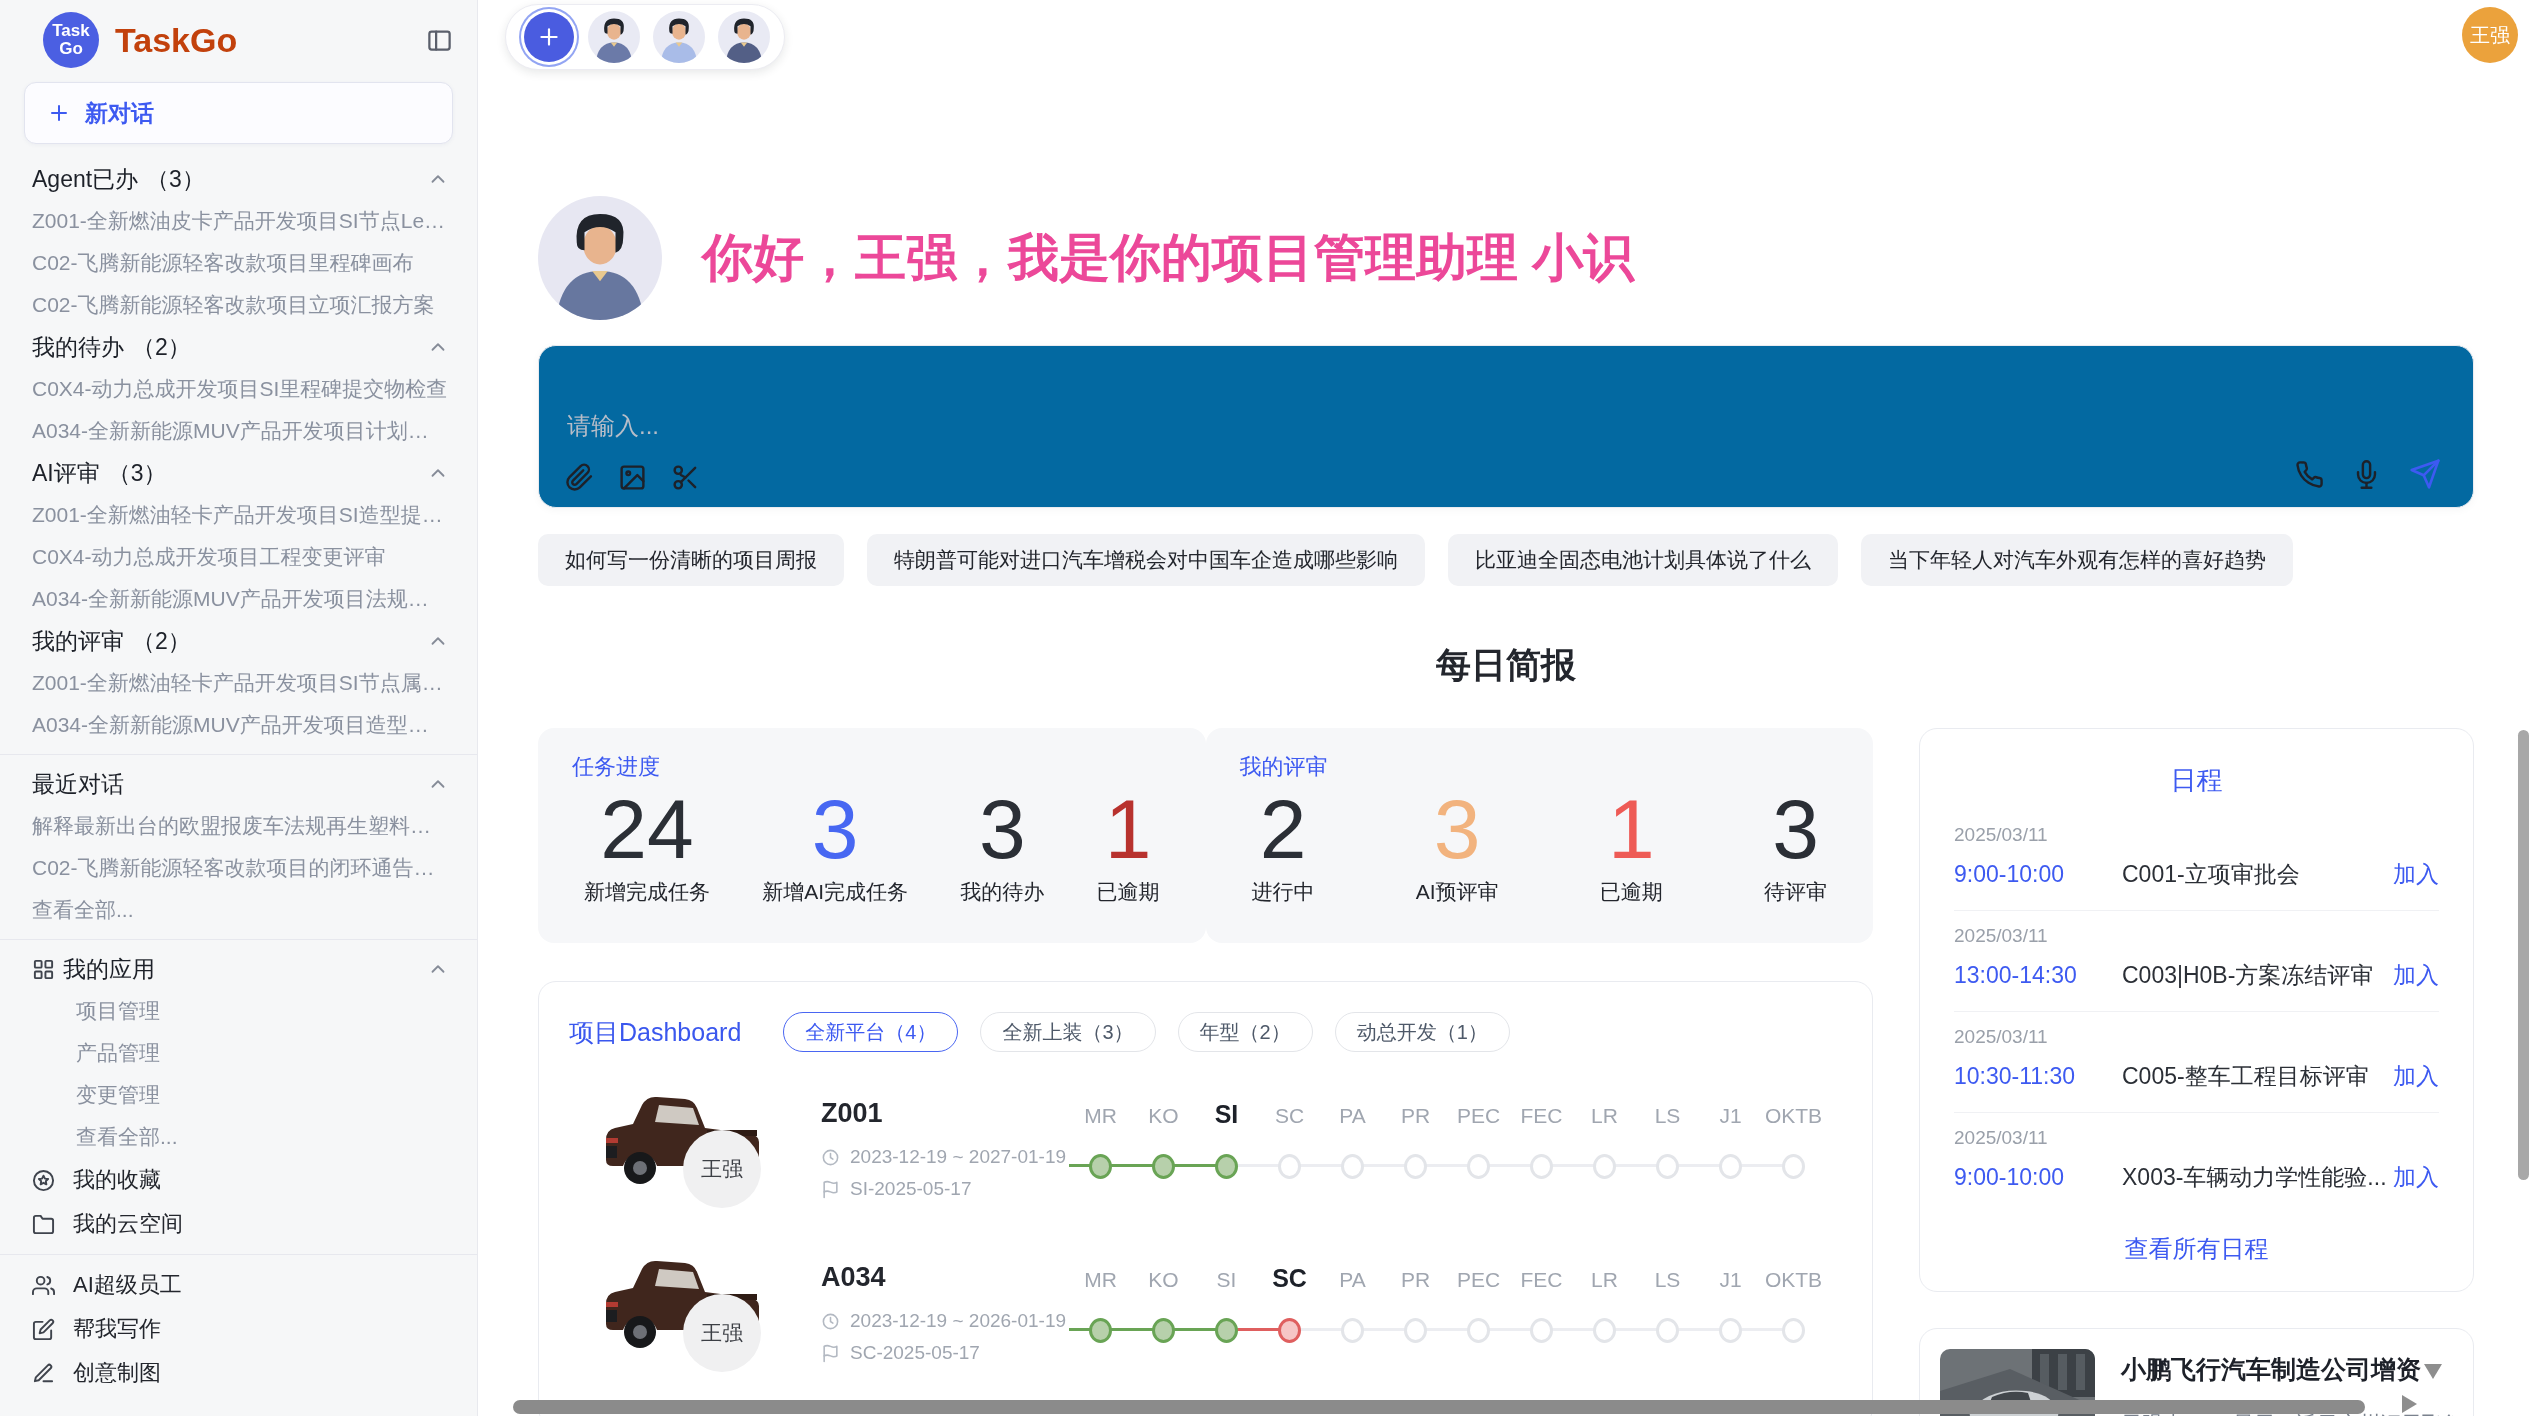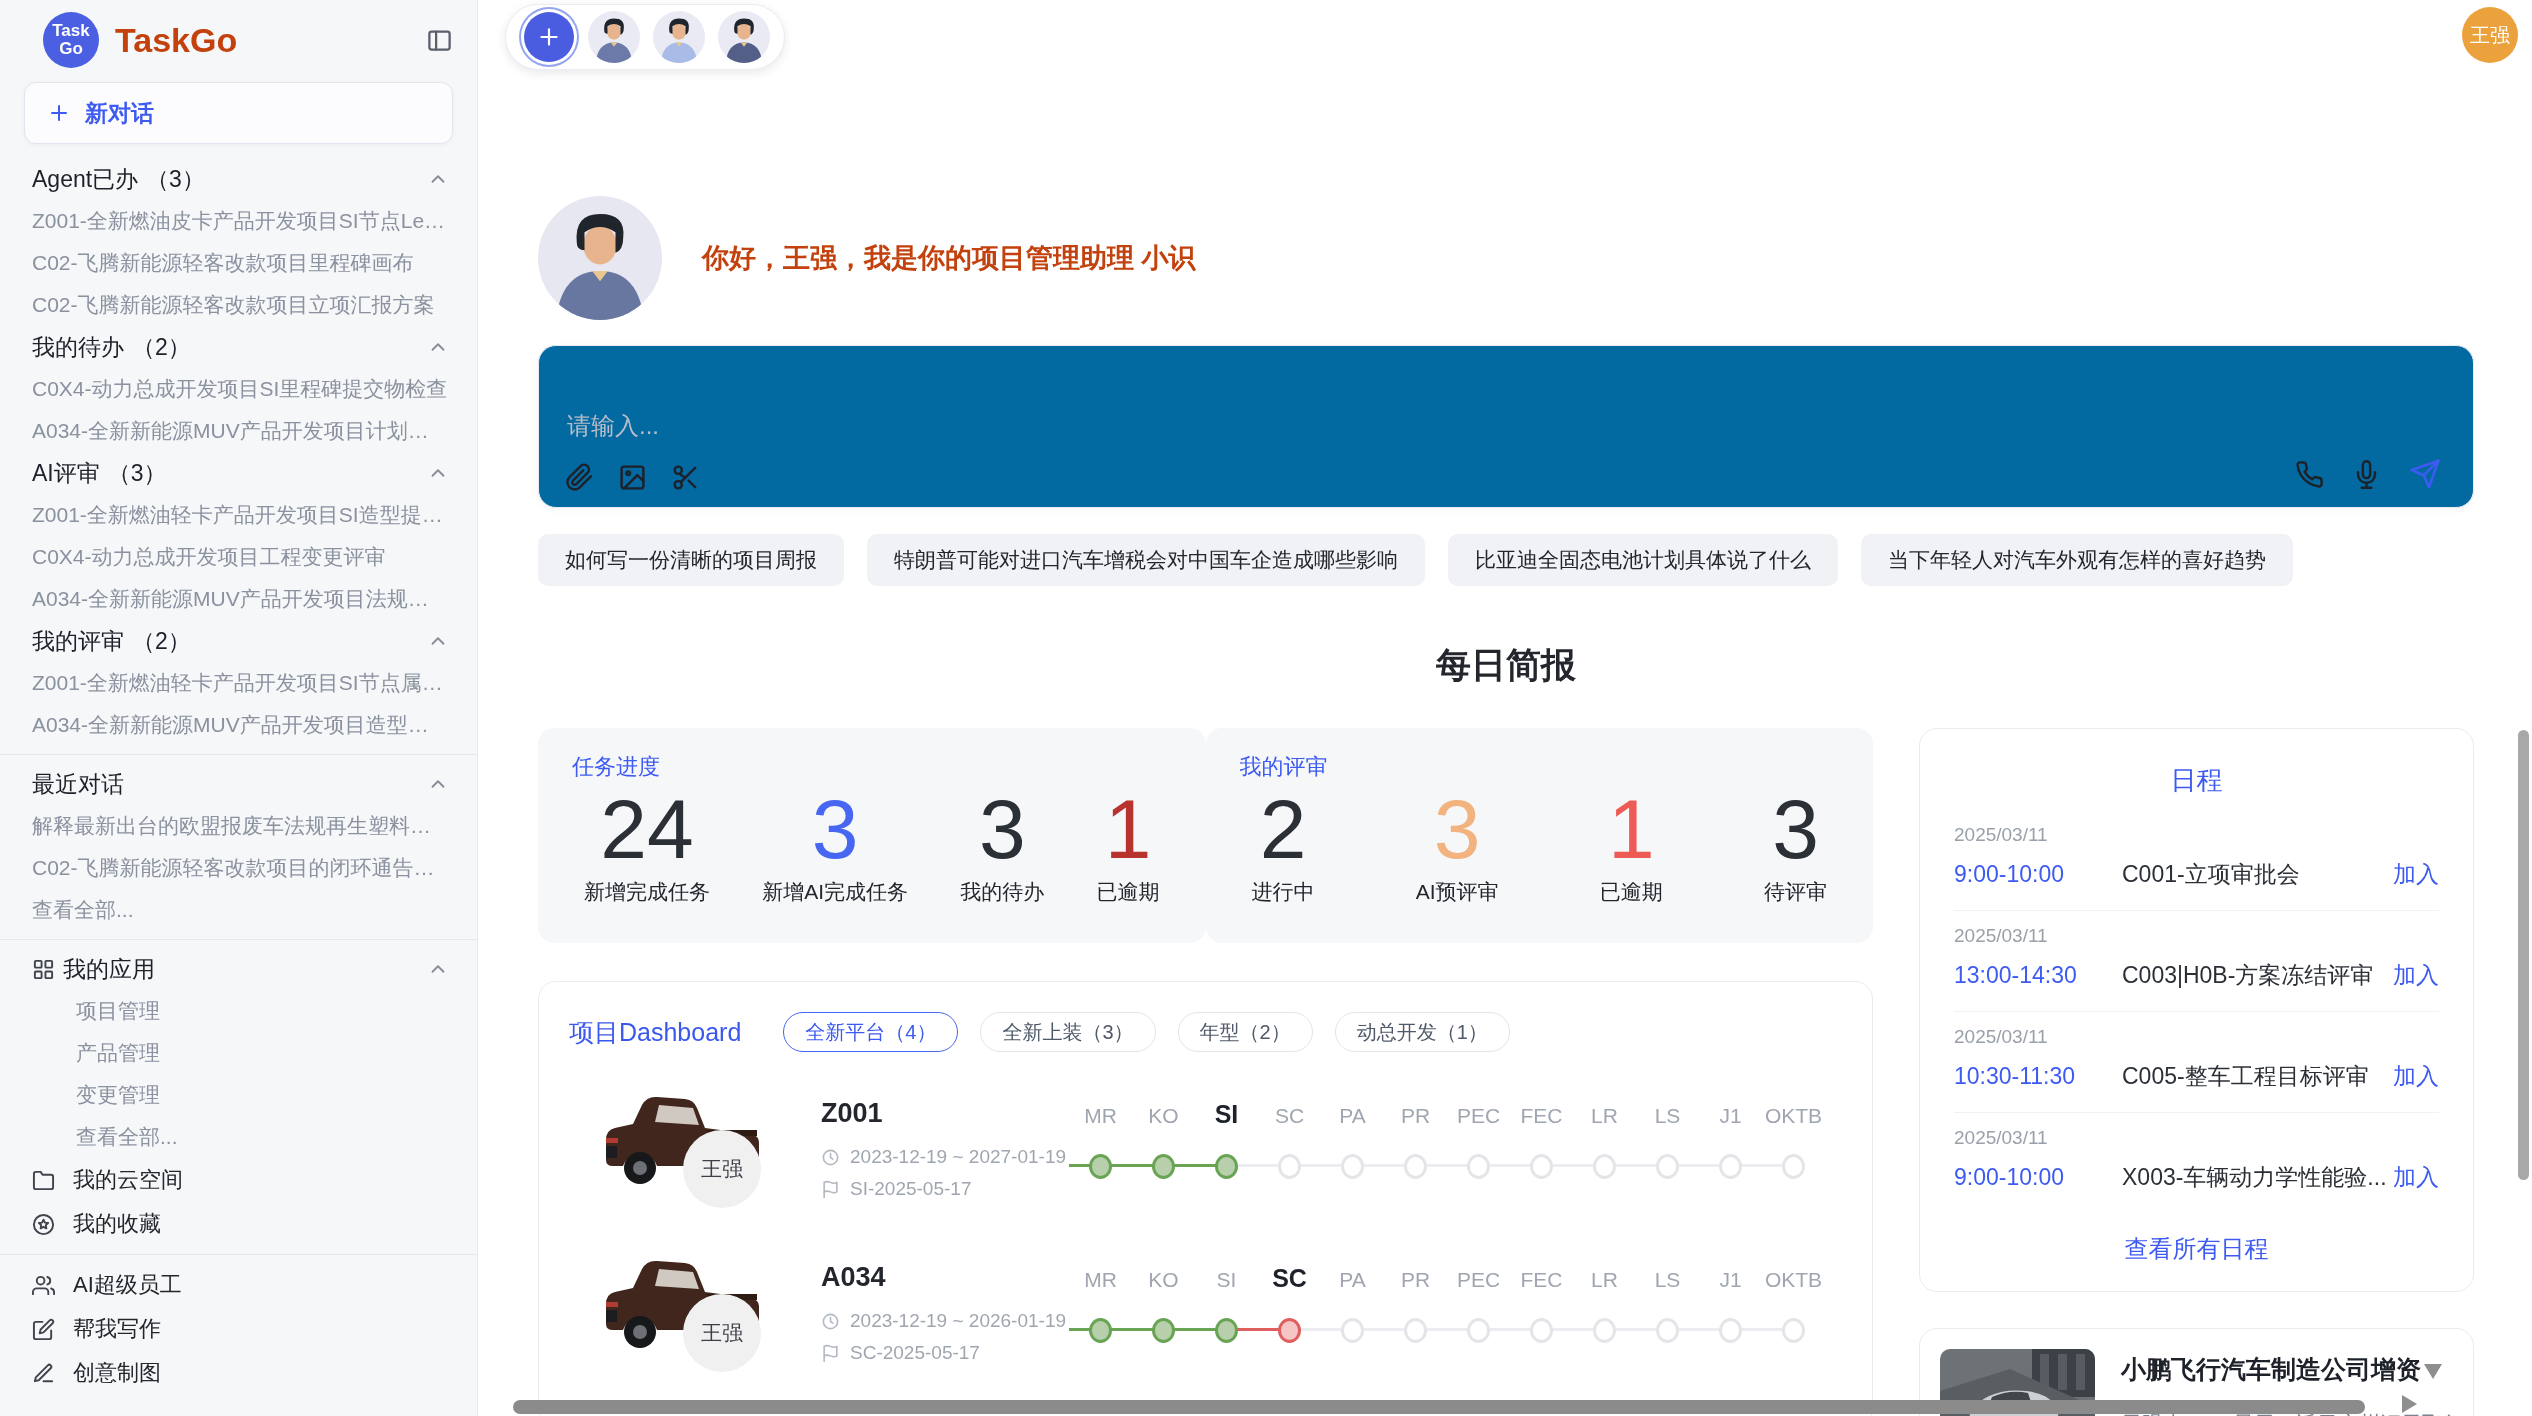--- a/index.html
+++ b/index.html
@@ -39,21 +39,21 @@
             box-shadow:0 0 0 3px #fff,0 0 0 5px #93a5f3;margin-left:4px;}
   .plus-btn .icn{width:26px;height:26px;color:#fff;}
   .pill-avatar{width:52px;height:52px;border-radius:50%;overflow:hidden;background:#e9eaf4;cursor:pointer;}
   .bell{position:absolute;right:88px;top:18px;width:31px;height:31px;color:#1d2129;cursor:pointer;}
   .user-badge{position:absolute;right:14px;top:7px;width:56px;height:56px;border-radius:50%;background:#eba23c;
               color:#fff;font-size:20px;display:grid;place-items:center;cursor:pointer;}
 
   .content{padding:196px 58px 0 60px;}
   .greet{display:flex;align-items:center;gap:40px;height:124px;}
   .greet-avatar{width:124px;height:124px;border-radius:50%;overflow:hidden;background:#e7e7f2;flex:none;}
-  .greet-title{font-size:27px;font-weight:700;color:#c2410c;}
+  .greet-title{font-size:51px;font-weight:700;color:#ec4899;}
 
   .composer{margin-top:25px;height:161px;border:1px solid #e9ebf0;border-radius:18px;position:relative;
             background:#0369a1;box-shadow:0 2px 8px rgba(31,35,41,.04);}
   .composer .ph{position:absolute;left:28px;top:64px;font-size:24px;color:#b7bdc8;}
   .left-icons{position:absolute;left:26px;bottom:15px;display:flex;gap:24px;align-items:center;}
   .right-icons{position:absolute;right:32px;bottom:17px;display:flex;gap:28px;align-items:center;}
   .left-icons .icn,.right-icons .icn{width:29px;height:29px;color:#1d2129;cursor:pointer;}
   .right-icons .send{width:32px;height:32px;color:#3d5af1;}
 
   .chips{margin-top:26px;display:flex;gap:23px;}
@@ -240,33 +240,33 @@
             </svg>
           </span>
         </div>
         <div class="sb-item sb-app-item">项目管理</div>
         <div class="sb-item sb-app-item">产品管理</div>
         <div class="sb-item sb-app-item">变更管理</div>
         <div class="sb-item sb-app-item">查看全部...</div>
         <div class="sb-row">
           <span class="icn">
             <svg viewBox="0 0 24 24" fill="none" stroke="currentColor" stroke-width="2" stroke-linecap="round" stroke-linejoin="round">
-              <path d="M22 19a2 2 0 0 1-2 2H4a2 2 0 0 1-2-2V5a2 2 0 0 1 2-2h5l2 3h9a2 2 0 0 1 2 2z"></path>
-            </svg>
-          </span>
-          <span>我的云空间</span>
-        </div>
-        <div class="sb-row">
-          <span class="icn">
-            <svg viewBox="0 0 24 24" fill="none" stroke="currentColor" stroke-width="2" stroke-linecap="round" stroke-linejoin="round">
               <circle cx="12" cy="12" r="10"></circle>
               <path d="M12 7l1.5 3 3.3.4-2.4 2.3.6 3.3-3-1.6-3 1.6.6-3.3-2.4-2.3 3.3-.4z"></path>
             </svg>
           </span>
           <span>我的收藏</span>
+        </div>
+        <div class="sb-row">
+          <span class="icn">
+            <svg viewBox="0 0 24 24" fill="none" stroke="currentColor" stroke-width="2" stroke-linecap="round" stroke-linejoin="round">
+              <path d="M22 19a2 2 0 0 1-2 2H4a2 2 0 0 1-2-2V5a2 2 0 0 1 2-2h5l2 3h9a2 2 0 0 1 2 2z"></path>
+            </svg>
+          </span>
+          <span>我的云空间</span>
         </div>
         <hr class="sb-div">
         <div class="sb-row">
           <span class="icn">
             <svg viewBox="0 0 24 24" fill="none" stroke="currentColor" stroke-width="2" stroke-linecap="round" stroke-linejoin="round">
               <path d="M17 21v-2a4 4 0 0 0-4-4H5a4 4 0 0 0-4 4v2"></path>
               <circle cx="9" cy="7" r="4"></circle>
               <path d="M23 21v-2a4 4 0 0 0-3-3.87"></path>
               <path d="M16 3.13a4 4 0 0 1 0 7.75"></path>
             </svg>

